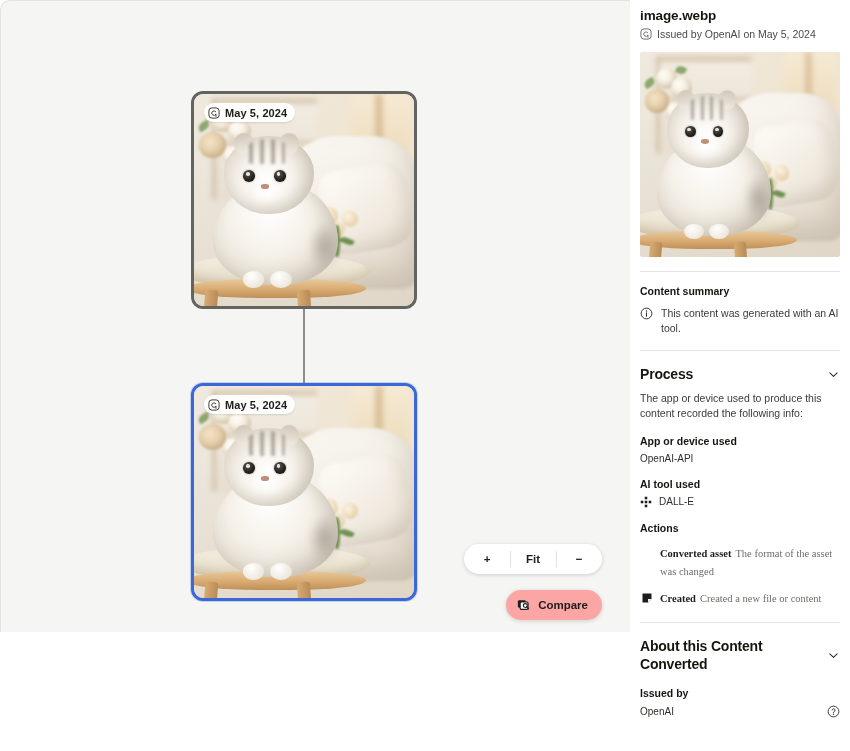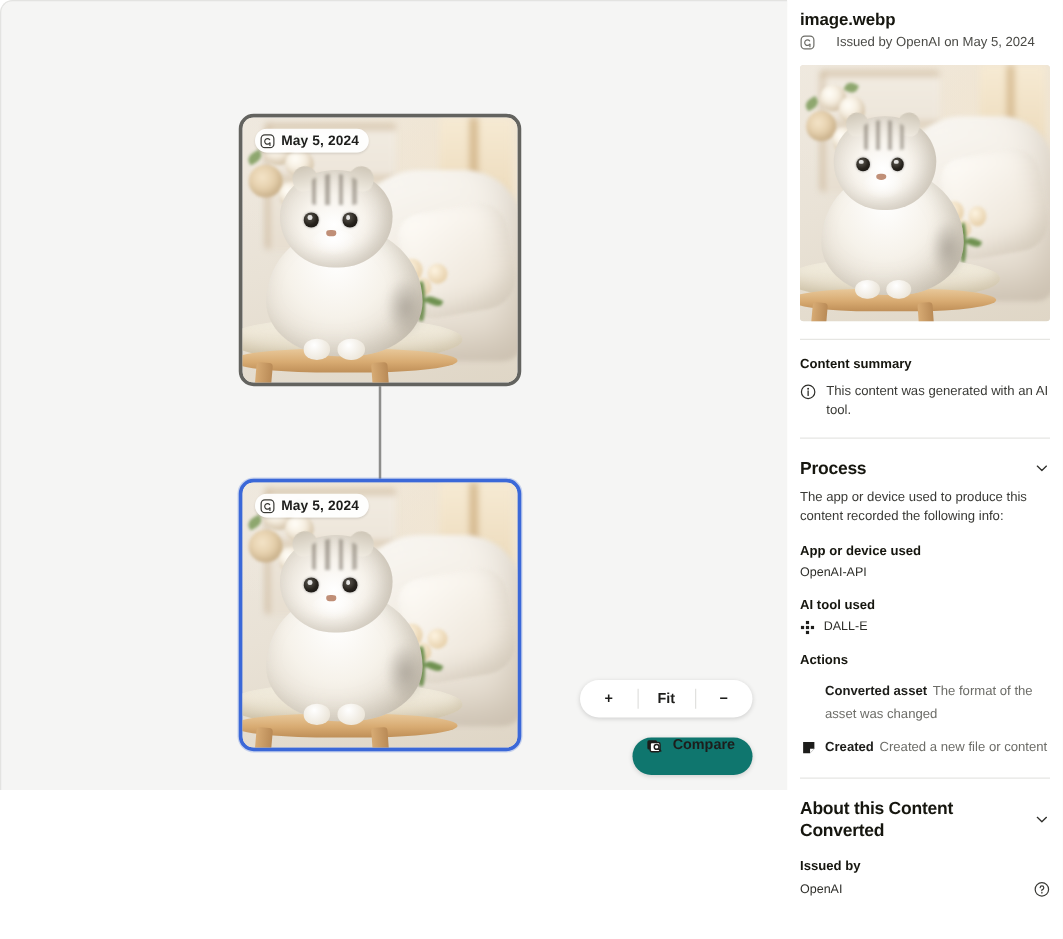--- a/index.html
+++ b/index.html
@@ -415,22 +415,23 @@
     width: 1px;
     background: #e1e1df;
   }
   .compare-btn {
     position: absolute;
     right: 28px;
     bottom: 12px;
     height: 30px;
     padding: 0 14px 0 11px;
     display: flex;
+    align-items: center;
     gap: 7px;
-    background: #0f766e;
+    background: #fca5a5;
     border-radius: 16px;
     box-shadow: 0 1px 4px rgba(0,0,0,.16);
     font-size: 11.5px;
     font-weight: 600;
     color: #1d1d1b;
     cursor: pointer;
     z-index: 5;
   }
 
   
@@ -446,21 +447,21 @@
   .sb-title {
     font-size: 13.5px;
     font-weight: 700;
     color: #16160f;
     letter-spacing: -.1px;
     margin: 8px 0 0 0;
   }
   .sb-issued {
     display: flex;
     align-items: center;
-    gap: 17px;
+    gap: 5px;
     margin-top: 5px;
     font-size: 10.5px;
     color: #4a4a46;
   }
   .sb-thumb {
     margin-top: 12px;
     width: 200px;
     height: 205px;
     border-radius: 3px;
     overflow: hidden;
@@ -523,20 +524,21 @@
   }
   .sb-value.with-icon {
     display: flex;
     gap: 7px;
   }
   .action {
     display: flex;
     gap: 7px;
     margin-top: 9px;
     align-items: center;
+    font-family: Liberation Serif, serif;
   }
   .action .ico {
     width: 13px;
     flex: 0 0 13px;
     margin-top: 1px;
     display: flex;
     justify-content: center;
   }
   .action .txt .t {
     font-size: 10.5px;

